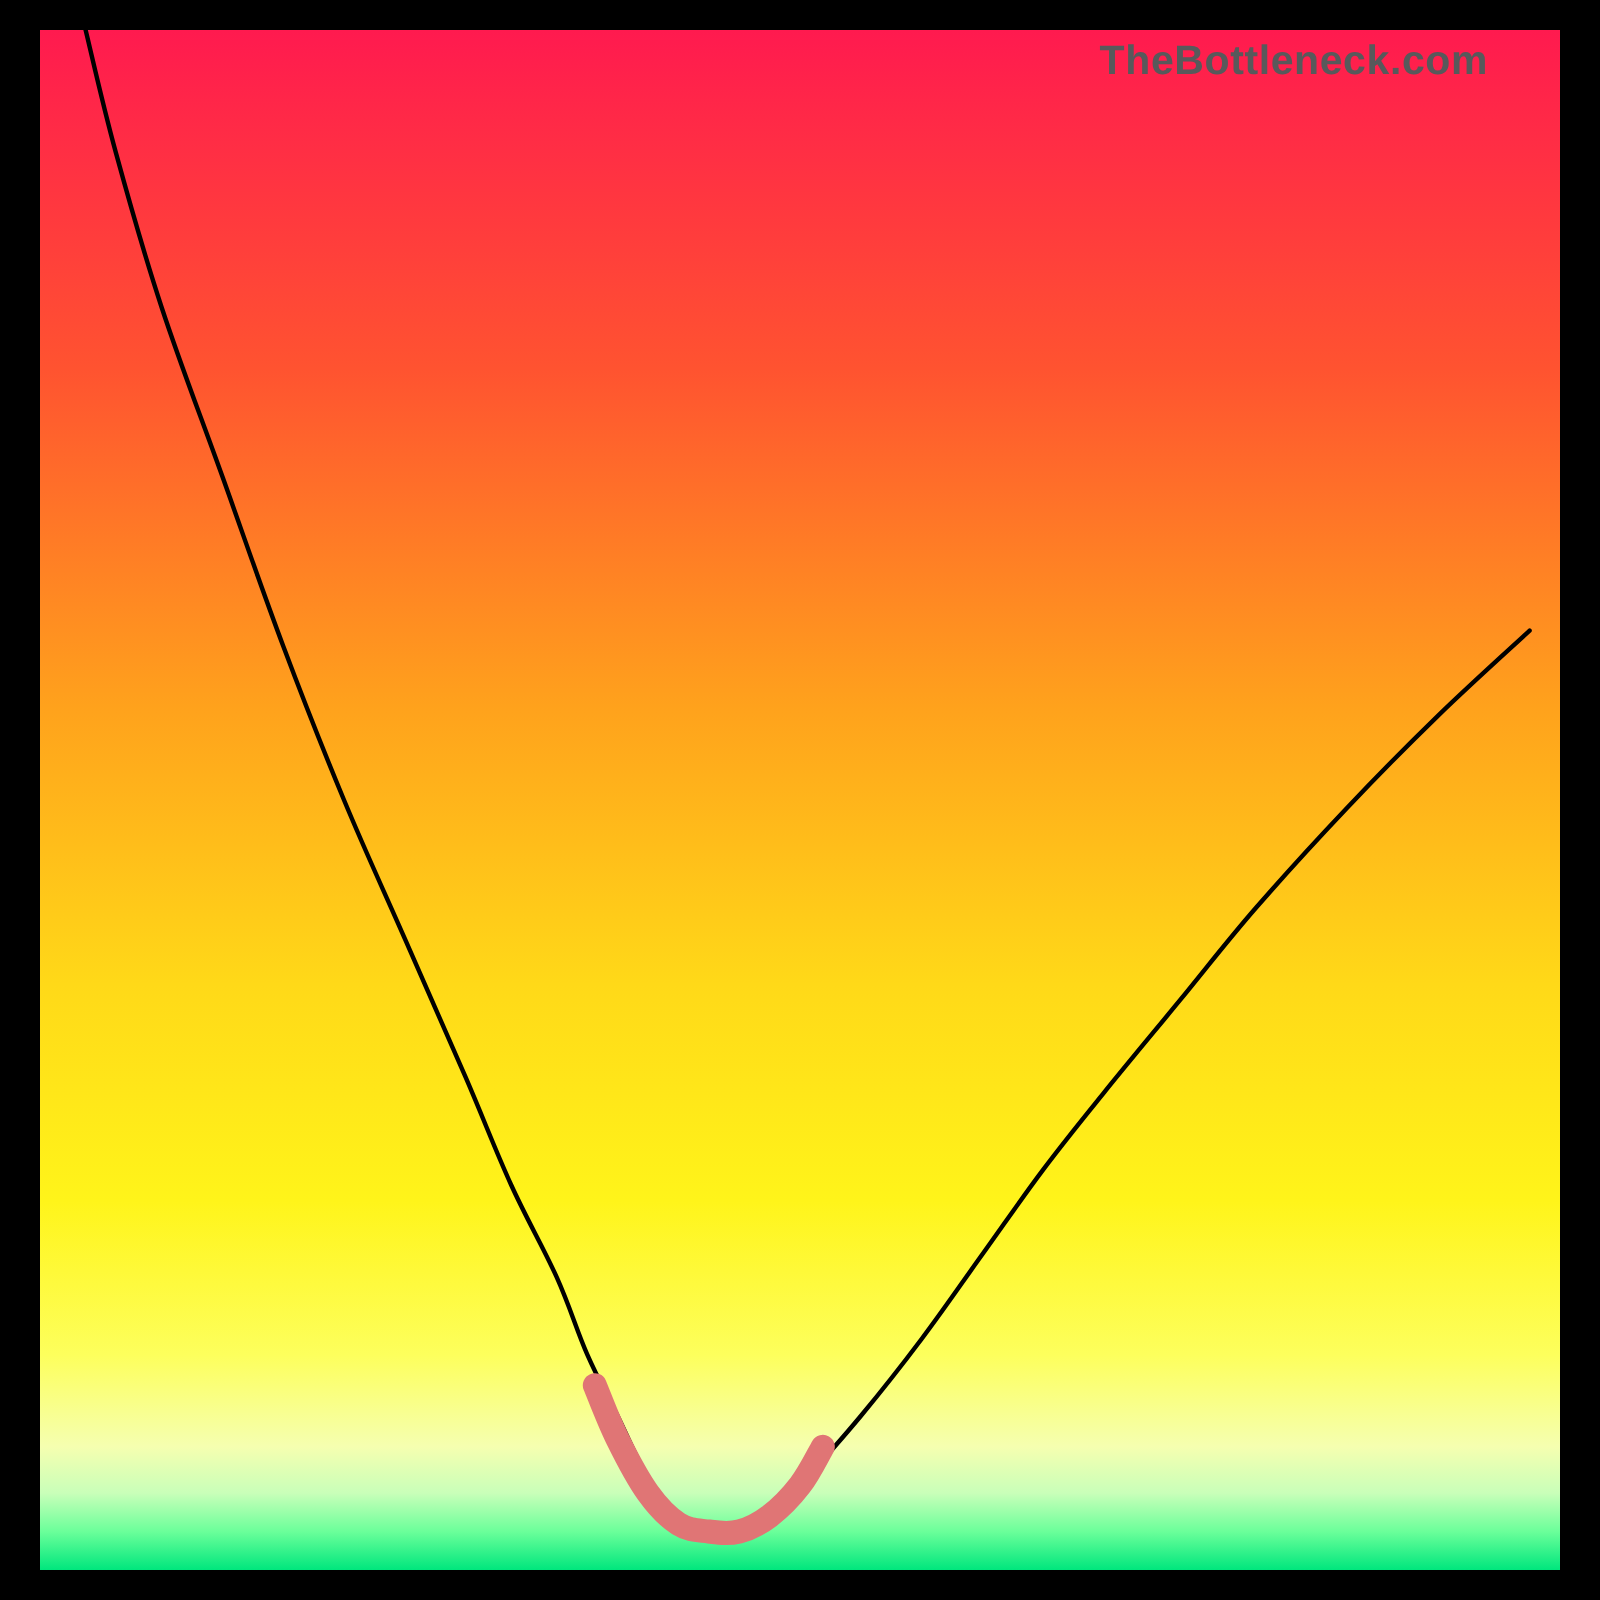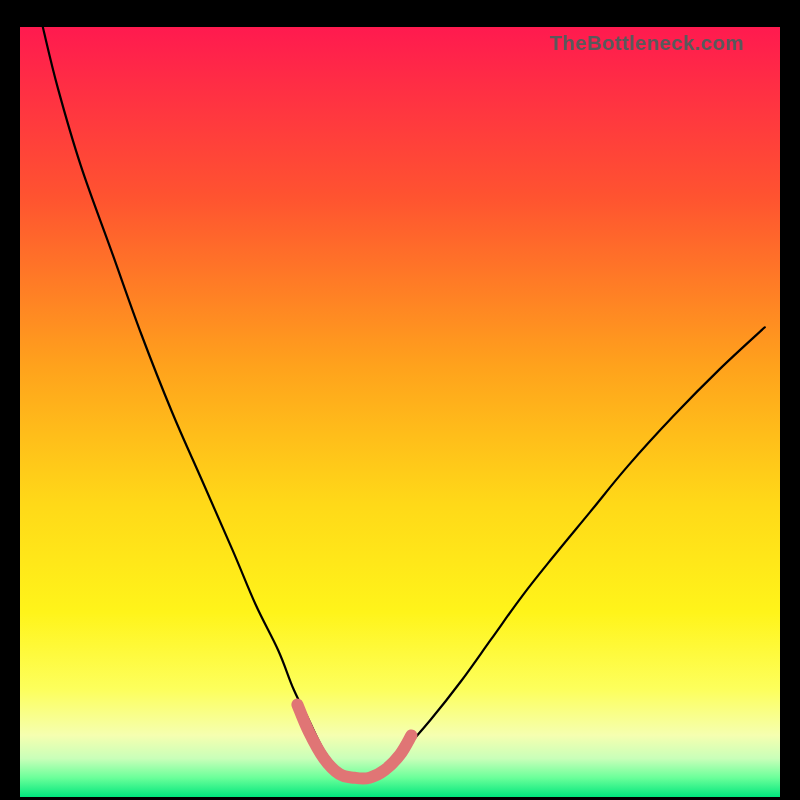--- a/index.html
+++ b/index.html
@@ -7,21 +7,21 @@
     padding: 0;
     width: 800px;
     height: 800px;
     background: #000000;
     overflow: hidden;
     font-family: Arial, Helvetica, sans-serif;
   }
   .frame {
     position: absolute;
     left: 20px;
-    top: 27px;
+    top: 15px;
     width: 752px;
     height: 770px;
     background: #f9a8d4;
   }
   .watermark {
     position: absolute;
     top: 4px;
     right: 28px;
     font-size: 20.5px;
     font-weight: 600;

